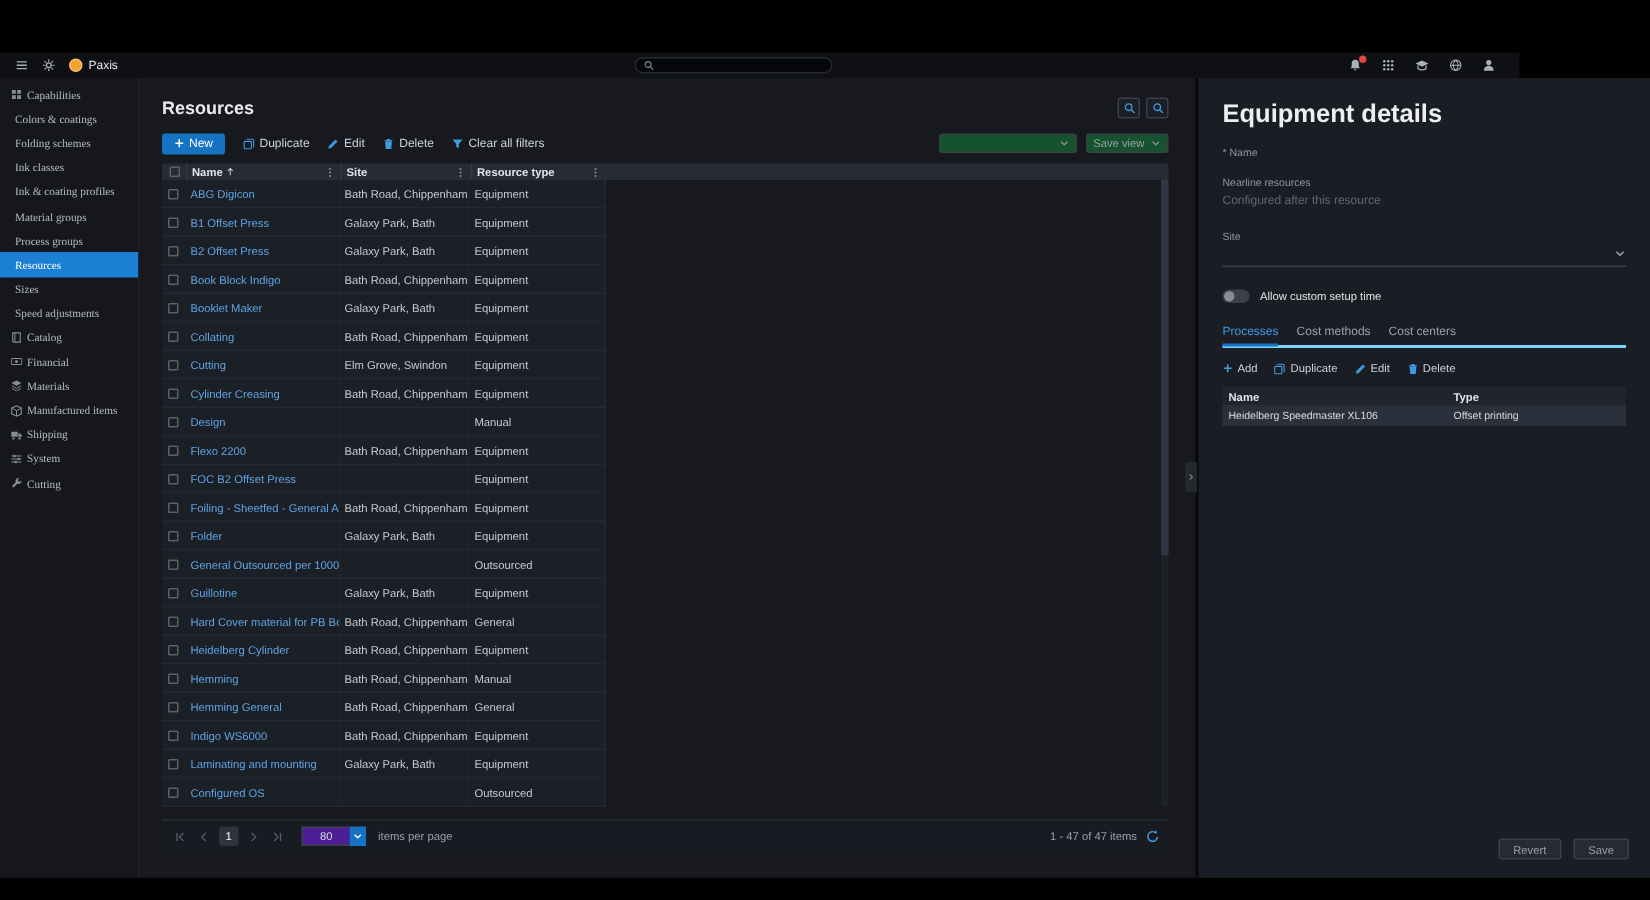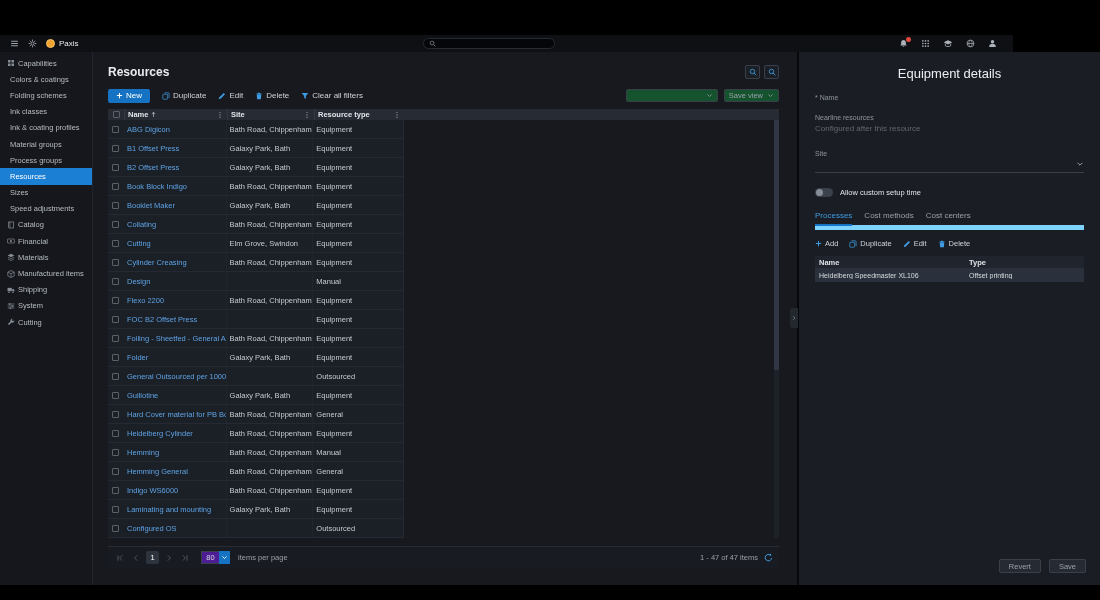--- a/index.html
+++ b/index.html
@@ -19,21 +19,21 @@
                  display:flex; align-items:center; padding:0 5px; gap:4px; }
   .search-pill input { flex:1; background:transparent; border:none; outline:none; color:#cbd0d5; font-size:7px; font-family:"Liberation Sans",sans-serif; }
   .appbar-right { display:flex; align-items:center; gap:13px; margin-right:6px; }
   .bell-wrap { position:relative; }
   .badge-dot { position:absolute; top:-2px; right:-3px; width:5px; height:5px; border-radius:50%; background:#e0483e; }
 
   
   .workspace { position:absolute; top:52px; left:0; width:1100px; height:533px; display:flex; background:#17191f; }
 
   
-  .sidebar { width:93px; background:#15171c; border-right:1px solid #21252c; padding-top:3px; flex:0 0 auto; }
+  .sidebar { width:93px; background:#15171c; border-right:1px solid #21252c; padding-top:3px; flex:0 0 auto;font-family:Liberation Serif, serif; }
   .sb-item { height:16.2px; display:flex; align-items:center; gap:3px; padding-left:7px; padding-right:3px;
              font-size:7.5px; color:#b6bcc3; cursor:pointer; white-space:nowrap; overflow:hidden; }
   .sb-item .i { color:#868d96; display:inline-flex; flex:0 0 auto; }
   .sb-item.child { padding-left:10px; }
   .sb-item.selected { background:#1b7fd4; color:#ffffff; }
 
   
   .main { flex:1 1 auto; display:flex; flex-direction:column; background:#17191f; padding:10px 18px 0 15px; min-width:0; }
   .main-top { display:flex; align-items:center; justify-content:space-between; height:20px; }
   .page-title { font-size:12px; font-weight:bold; color:#e9ebee; }
@@ -80,44 +80,44 @@
   .grid-scroll .thumb { width:100%; height:250px; background:#303643; cursor:pointer; }
 
   
   .pager { margin-top:8px; height:22px; background:#181b21; border-top:1px solid #272c35;
            display:flex; align-items:center; gap:4px; padding:0 6px; font-size:7.5px; color:#9aa0a8; }
   .pg-btn { width:12px; height:12px; display:flex; align-items:center; justify-content:center;
             background:none; border:none; color:#565d66; cursor:pointer; padding:0; }
   .pg-num { width:13px; height:13px; background:#2e343e; border-radius:2px; color:#fff;
             display:flex; align-items:center; justify-content:center; font-size:7.5px; cursor:pointer; }
   .pg-size { display:flex; align-items:center; margin-left:6px; cursor:pointer; }
-  .pg-size-val { width:18px; height:13px; border:1px solid #3a4049; border-right:none; background:#4c1d95;
+  .pg-size-val { width:32px; height:13px; border:1px solid #3a4049; border-right:none; background:#4c1d95;
                  color:#d5dade; display:flex; align-items:center; justify-content:center; font-size:7.5px; }
   .pg-size-btn { width:11px; height:13px; background:#1673c4; color:#fff; display:flex; align-items:center; justify-content:center; }
   .pg-label { margin-left:4px; }
   .pg-right { margin-left:auto; display:flex; align-items:center; gap:6px; }
   .refresh-btn { background:none; border:none; color:#3f9be0; display:flex; cursor:pointer; padding:0; }
 
   
   .details { width:303px; flex:0 0 auto; background:#1a1d24; border-left:2px solid #07080b;
              position:relative; padding:14px 16px 0 16px; }
   .collapse-handle { position:absolute; left:-9px; top:256px; width:8px; height:20px; background:#23272e;
                      border-radius:2px 0 0 2px; display:flex; align-items:center; justify-content:center;
                      color:#8a9099; cursor:pointer; }
-  .details-title { font-size:13px; font-weight:normal; color:#eceef1;text-align:center; }
+  .details-title { font-size:17px; font-weight:bold; color:#eceef1; }
   .field { margin-top:13px; }
   .field-label { font-size:7px; color:#8f959d; }
   .field-value { font-size:8px; color:#e8eaed; margin-top:3px; padding-bottom:4px; border-bottom:1px solid #394049; }
   .field-value.dim { color:#62686f; border-bottom:none; }
   .select-line { display:flex; justify-content:space-between; align-items:flex-end; min-height:12px; cursor:pointer; }
   .select-line .i { color:#9aa0a8; display:inline-flex; }
   .toggle-row { margin-top:15px; display:flex; gap:7px; font-size:7.5px; color:#dfe3e7; cursor:pointer; }
   .toggle { width:18px; height:9px; border-radius:5px; background:#3a414b; position:relative; flex:0 0 auto; }
   .toggle .knob { position:absolute; left:1px; top:1px; width:7px; height:7px; border-radius:50%; background:#868d96; }
-  .tabs { margin-top:14px; display:flex; gap:12px; border-bottom:5px solid #7dd3fc; }
+  .tabs { margin-top:14px; display:flex; gap:12px; border-bottom:2px solid #7dd3fc; }
   .tab { font-size:8px; color:#9aa0a8; padding-bottom:4px; cursor:pointer; }
   .tab.active { color:#3f9be0; border-bottom:2px solid #1673c4; margin-bottom:-1px; }
   .mini-toolbar { margin-top:9px; display:flex; align-items:flex-start; gap:11px; }
   .mini-toolbar .btn-flat { font-size:7.5px; }
   .mg { margin-top:8px; }
   .mg-header { display:flex; height:13px; align-items:center; font-size:7.5px; font-weight:bold;
                color:#dfe3e7; border-bottom:1px solid #2a2f38; background:#20242c; }
   .mg-h1, .mg-c1 { width:150px; padding:0 4px; overflow:hidden; white-space:nowrap; }
   .mg-h2, .mg-c2 { flex:1; padding:0 4px; overflow:hidden; white-space:nowrap; }
   .mg-row { display:flex; height:13px; align-items:center; font-size:7px; color:#d8dce0; background:#2b313c; cursor:pointer; }

